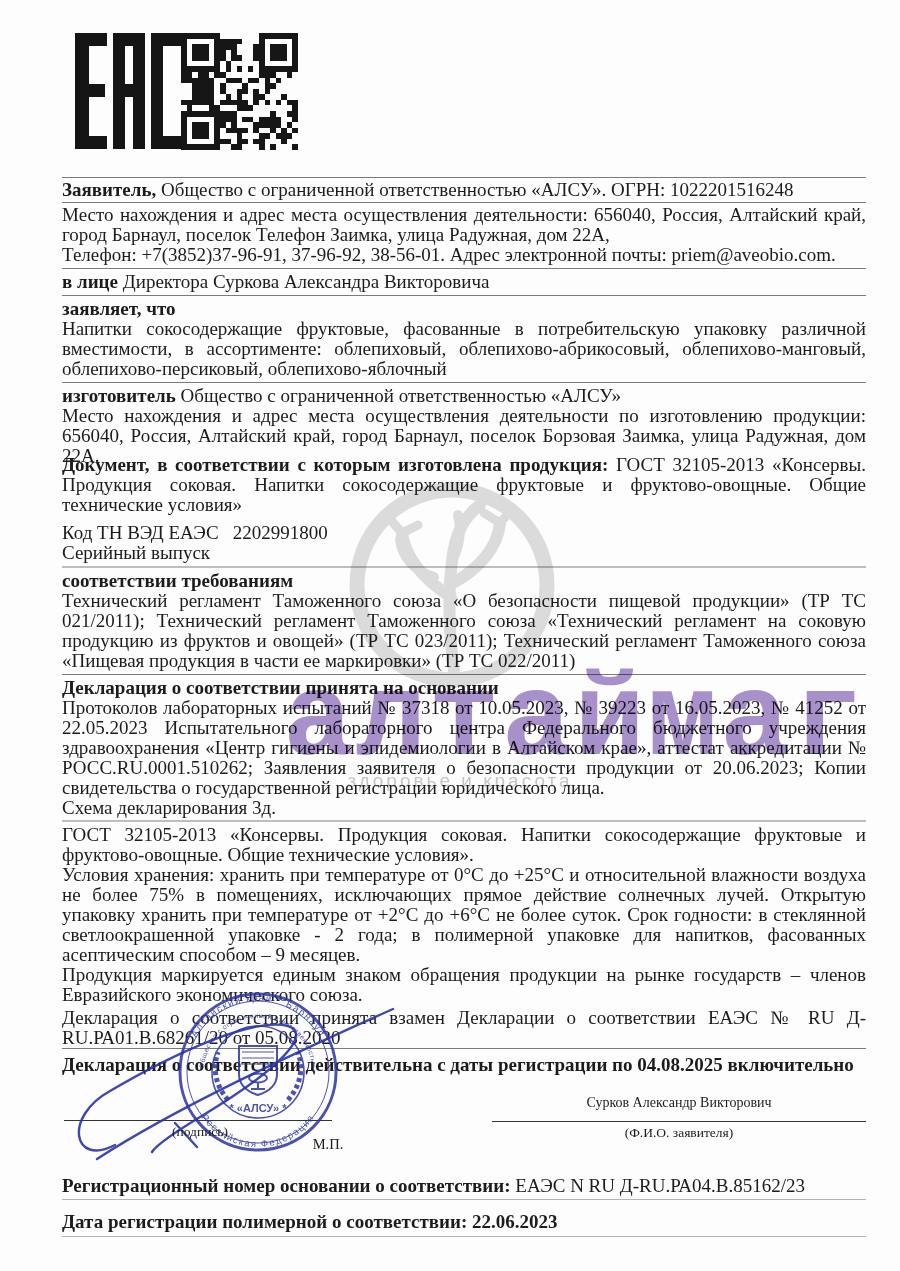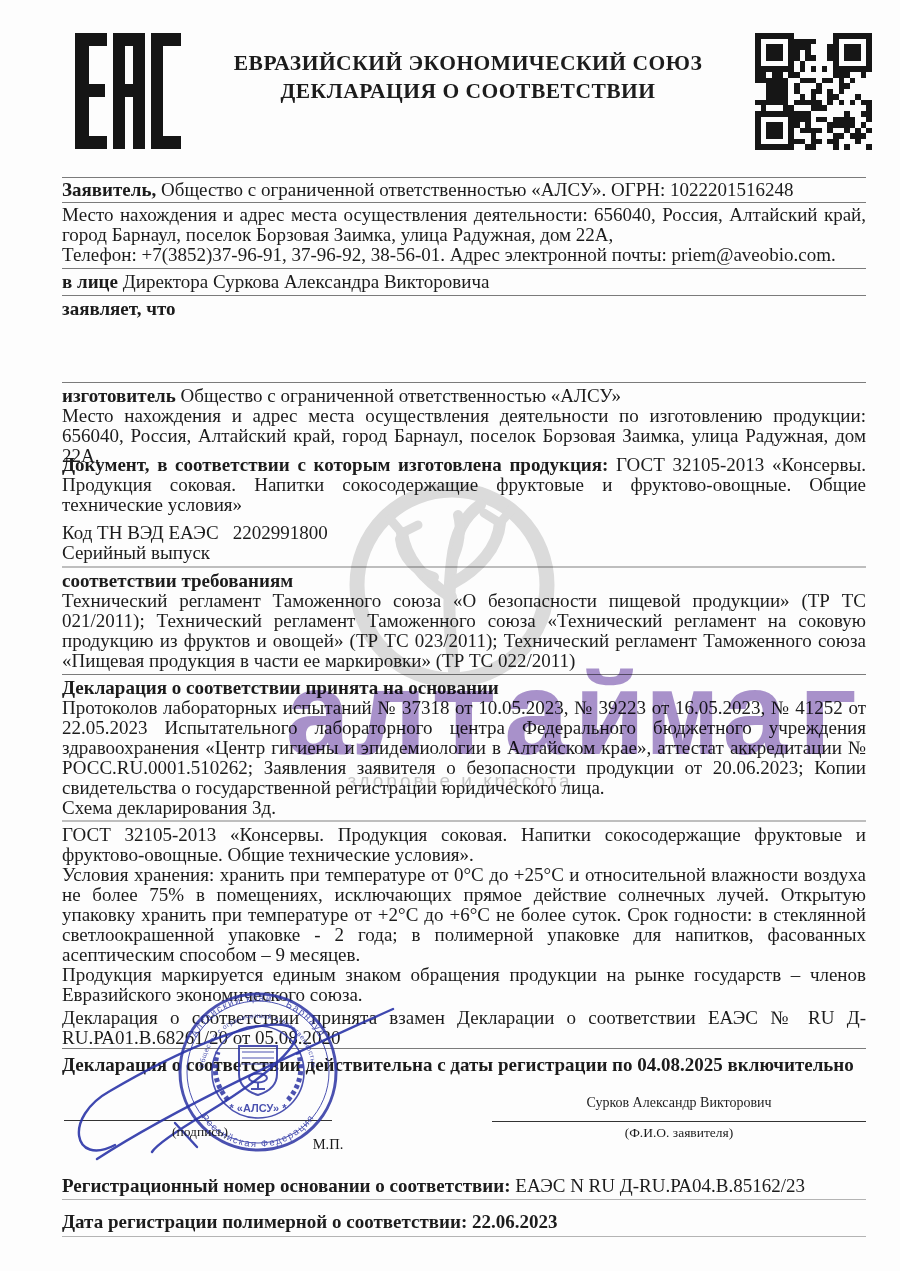--- a/index.html
+++ b/index.html
@@ -71,24 +71,20 @@
             <rect x="12" y="103" width="20" height="13"></rect>
           <rect x="38" y="0" width="12" height="116"></rect>
             <rect x="58" y="0" width="12" height="116"></rect>
           <rect x="38" y="0" width="32" height="13"></rect>
             <rect x="38" y="51" width="32" height="13"></rect>
           <rect x="76" y="0" width="12" height="116"></rect>
             <rect x="76" y="0" width="30" height="13"></rect>
           <rect x="76" y="103" width="30" height="13"></rect>
         </g>
       </svg>
-      <div class="titlebox">
-        <div>ЕВРАЗИЙСКИЙ ЭКОНОМИЧЕСКИЙ СОЮЗ</div>
-        <div>ДЕКЛАРАЦИЯ О СООТВЕТСТВИИ</div>
-      </div>
       <svg class="qr" id="qr" width="117" height="117" viewBox="0 0 21 21" shape-rendering="crispEdges">
           <path d="M7,1h1v1h-1zM8,1h1v1h-1zM9,1h1v1h-1zM10,1h1v1h-1zM7,2h1v1h-1zM8,2h1v1h-1zM9,2h1v1h-1zM13,2h1v1h-1zM7,3h1v1h-1zM9,3h1v1h-1zM13,3h1v1h-1zM7,4h1v1h-1zM9,4h1v1h-1zM10,4h1v1h-1zM13,4h1v1h-1zM8,5h1v1h-1zM8,6h1v1h-1zM10,6h1v1h-1zM12,6h1v1h-1zM0,7h1v1h-1zM1,7h1v1h-1zM3,7h1v1h-1zM4,7h1v1h-1zM6,7h1v1h-1zM7,7h1v1h-1zM14,7h1v1h-1zM15,7h1v1h-1zM16,7h1v1h-1zM19,7h1v1h-1zM0,8h1v1h-1zM1,8h1v1h-1zM2,8h1v1h-1zM3,8h1v1h-1zM4,8h1v1h-1zM5,8h1v1h-1zM8,8h1v1h-1zM9,8h1v1h-1zM10,8h1v1h-1zM12,8h1v1h-1zM13,8h1v1h-1zM15,8h1v1h-1zM17,8h1v1h-1zM2,9h1v1h-1zM3,9h1v1h-1zM4,9h1v1h-1zM5,9h1v1h-1zM7,9h1v1h-1zM11,9h1v1h-1zM15,9h1v1h-1zM16,9h1v1h-1zM2,10h1v1h-1zM3,10h1v1h-1zM4,10h1v1h-1zM5,10h1v1h-1zM7,10h1v1h-1zM10,10h1v1h-1zM11,10h1v1h-1zM13,10h1v1h-1zM15,10h1v1h-1zM2,11h1v1h-1zM3,11h1v1h-1zM4,11h1v1h-1zM5,11h1v1h-1zM8,11h1v1h-1zM10,11h1v1h-1zM13,11h1v1h-1zM14,11h1v1h-1zM18,11h1v1h-1zM0,12h1v1h-1zM1,12h1v1h-1zM2,12h1v1h-1zM3,12h1v1h-1zM4,12h1v1h-1zM5,12h1v1h-1zM7,12h1v1h-1zM8,12h1v1h-1zM9,12h1v1h-1zM10,12h1v1h-1zM11,12h1v1h-1zM13,12h1v1h-1zM15,12h1v1h-1zM17,12h1v1h-1zM19,12h1v1h-1zM20,12h1v1h-1zM1,13h1v1h-1zM5,13h1v1h-1zM6,13h1v1h-1zM10,13h1v1h-1zM11,13h1v1h-1zM12,13h1v1h-1zM20,13h1v1h-1zM7,14h1v1h-1zM8,14h1v1h-1zM9,14h1v1h-1zM16,14h1v1h-1zM19,14h1v1h-1zM20,14h1v1h-1zM7,15h1v1h-1zM8,15h1v1h-1zM9,15h1v1h-1zM11,15h1v1h-1zM12,15h1v1h-1zM14,15h1v1h-1zM15,15h1v1h-1zM16,15h1v1h-1zM17,15h1v1h-1zM20,15h1v1h-1zM7,16h1v1h-1zM9,16h1v1h-1zM13,16h1v1h-1zM14,16h1v1h-1zM15,16h1v1h-1zM16,16h1v1h-1zM17,16h1v1h-1zM19,16h1v1h-1zM8,17h1v1h-1zM9,17h1v1h-1zM10,17h1v1h-1zM11,17h1v1h-1zM13,17h1v1h-1zM16,17h1v1h-1zM18,17h1v1h-1zM20,17h1v1h-1zM10,18h1v1h-1zM14,18h1v1h-1zM15,18h1v1h-1zM17,18h1v1h-1zM18,18h1v1h-1zM19,18h1v1h-1zM7,19h1v1h-1zM8,19h1v1h-1zM10,19h1v1h-1zM11,19h1v1h-1zM13,19h1v1h-1zM14,19h1v1h-1zM18,19h1v1h-1zM9,20h1v1h-1zM10,20h1v1h-1zM14,20h1v1h-1zM16,20h1v1h-1zM20,20h1v1h-1z" fill="#161616"></path>
     <path d="M0,0h7v7h-7z M14,0h7v7h-7z M0,14h7v7h-7z" fill="#161616"></path>
     <path d="M1,1h5v5h-5z M15,1h5v5h-5z M1,15h5v5h-5z" fill="#fdfdfd"></path>
     <path d="M2,2h3v3h-3z M16,2h3v3h-3z M2,16h3v3h-3z" fill="#161616"></path>
         </svg>
     </div>
 
     <div class="hr" style="top:177px"></div>
     <div class="hr" style="top:202px"></div>
@@ -101,31 +97,32 @@
     <div class="hr" style="top:1048px"></div>
     <div class="hr" style="top:1199px;opacity:.45"></div>
     <div class="hr" style="top:1236px;opacity:.45"></div>
 
     <p class="sec" style="top:180px">
       <span class="b">Заявитель,</span>
       <span>Общество с ограниченной ответственностью «АЛСУ». ОГРН: 1022201516248</span>
     </p>
 
     <div class="sec" style="top:205px">
-      <p class="just">Место нахождения и адрес места осуществления деятельности: 656040, Россия, Алтайский край, город Барнаул, поселок Борзовая Заимка, улица Радужная, дом 22А,</p>
+      <p class="just">Место нахождения и адрес места осуществления деятельности: 656040, Россия, Алтайский край, город Барнаул, поселок Телефон Заимка, улица Радужная, дом 22А,</p>
       <p>Телефон: +7(3852)37-96-91, 37-96-92, 38-56-01. Адрес электронной почты: priem@aveobio.com.</p>
     </div>
 
     <p class="sec" style="top:272px">
       <span class="b">в лице</span>
       <span>Директора Суркова Александра Викторовича</span>
     </p>
 
     <div class="sec" style="top:299px">
       <p class="b">заявляет, что</p>
+      <p class="just">Напитки сокосодержащие фруктовые, фасованные в потребительскую упаковку различной вместимости, в ассортименте: облепиховый, облепихово-абрикосовый, облепихово-манговый, облепихово-персиковый, облепихово-яблочный</p>
     </div>
 
     <div class="sec" style="top:386px">
       <p>
         <span class="b">изготовитель</span>
         <span>Общество с ограниченной ответственностью «АЛСУ»</span>
       </p>
       <p class="just">Место нахождения и адрес места осуществления деятельности по изготовлению продукции: 656040, Россия, Алтайский край, город Барнаул, поселок Борзовая Заимка, улица Радужная, дом 22А.</p>
     </div>
 

